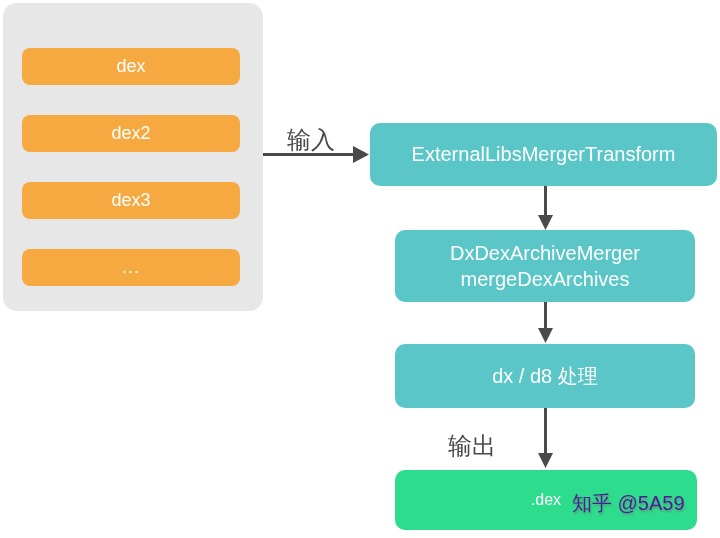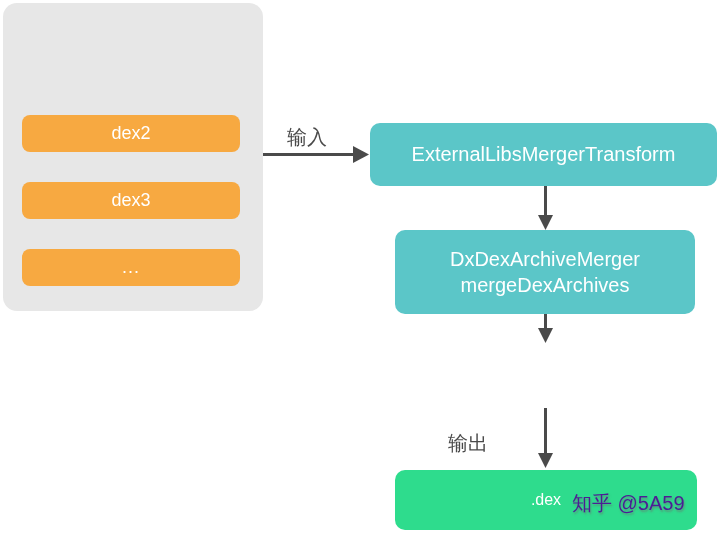--- a/index.html
+++ b/index.html
@@ -63,21 +63,21 @@
     text-align: center;
     font-size: 20px;
   }
   .node-transform {
     left: 370px; top: 123px;
     width: 347px; height: 63px;
     line-height: 63px;
   }
   .node-merger {
     left: 395px; top: 230px;
-    width: 300px; height: 84px;
+    width: 300px; height: 72px;
     display: flex;
     flex-direction: column;
     justify-content: center;
     gap: 4px;
   }
   .node-merger .line { line-height: 22px; }
   .node-dxd8 {
     left: 395px; top: 344px;
     width: 300px; height: 64px;
     line-height: 64px;
@@ -87,21 +87,21 @@
     width: 302px; height: 60px;
     line-height: 60px;
     background: #2edc8d;
     font-size: 16px;
   }
 
   
   .edge-label {
     position: absolute;
     color: #4a4a4a;
-    font-size: 20px;
+    font-size: 24px;
     white-space: nowrap;
   }
   .edge-label.input-label  { left: 287px; top: 124px; }
   .edge-label.output-label { left: 448px; top: 430px; }
 
   
   .watermark {
     position: absolute;
     left: 572px; top: 490px;
     font-size: 20px;
@@ -129,33 +129,35 @@
       <line x1="545.5" y1="295" x2="545.5" y2="329" stroke="#4a4a4a" stroke-width="3"></line>
       <polygon points="538,328 553,328 545.5,343" fill="#4a4a4a"></polygon>
     </g>
     <g>
       <line x1="545.5" y1="408" x2="545.5" y2="454" stroke="#4a4a4a" stroke-width="3"></line>
       <polygon points="538,453 553,453 545.5,468" fill="#4a4a4a"></polygon>
     </g>
   </svg>
 
   <div class="input-panel">
+    <div class="chip c0">dex</div>
     <div class="chip c1">dex2</div>
     <div class="chip c2">dex3</div>
     <div class="chip c3">...</div>
   </div>
 
   <div class="edge-label input-label">输入</div>
   <div class="edge-label output-label">输出</div>
 
   <div class="node node-transform">ExternalLibsMergerTransform</div>
 
   <div class="node node-merger">
     <div class="line">DxDexArchiveMerger</div>
     <div class="line">mergeDexArchives</div>
   </div>
 
+  <div class="node node-dxd8">dx / d8 处理</div>
 
   <div class="node node-output">.dex</div>
 
   <div class="watermark">知乎 @5A59</div>
 
 </div>
 
 </body></html>

